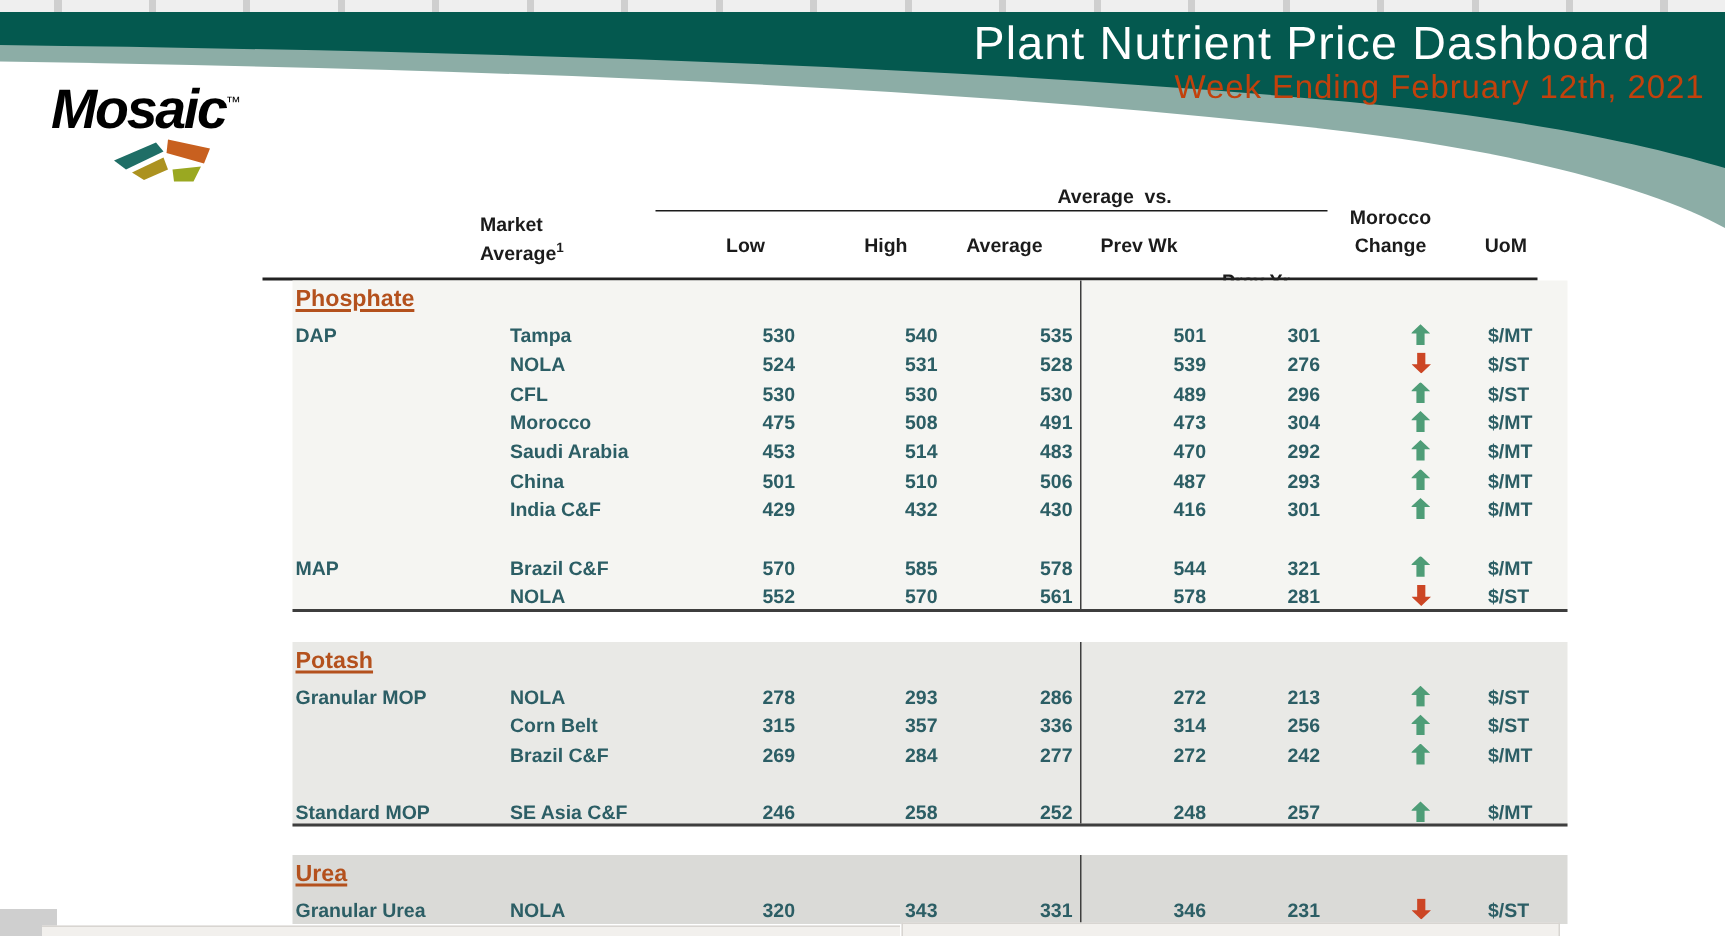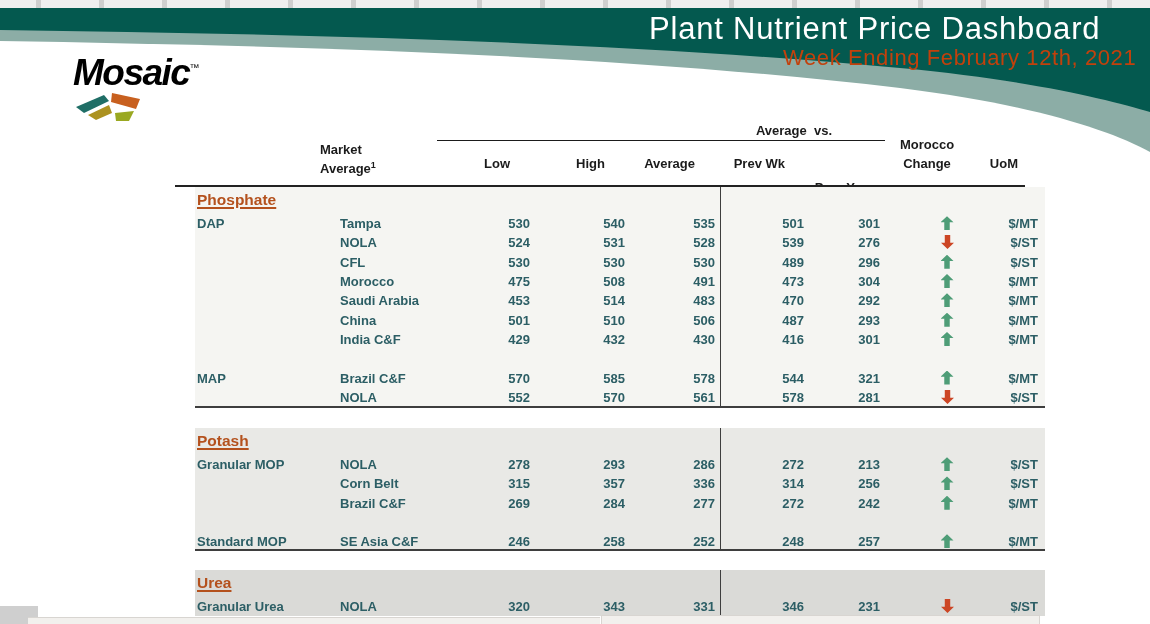--- a/index.html
+++ b/index.html
@@ -13,21 +13,21 @@
 
   
   .banner-svg{position:absolute;top:8px;left:0;}
   .banner-title{position:absolute;left:649px;top:11px;font-size:31px;letter-spacing:.8px;
     color:#fff;white-space:nowrap;z-index:4;}
   .banner-subtitle{position:absolute;left:783px;top:45px;font-size:22px;letter-spacing:.6px;
     color:#c2410c;white-space:nowrap;z-index:4;}
 
   
   .logo{position:absolute;left:34px;top:54px;width:170px;height:62px;z-index:4;}
-  .logo-text{font-size:37px;font-weight:800;font-style:italic;letter-spacing:-1.5px;color:#000;line-height:1;margin-left:39px;}
+  .logo-text{font-size:37px;font-weight:800;font-style:italic;letter-spacing:-1.5px;color:#000;line-height:1;}
   .logo-tm{font-size:10px;font-weight:400;font-style:normal;vertical-align:14px;letter-spacing:0;}
   .logo-leaf{position:absolute;left:40px;top:36px;}
 
   
   .hdr{position:absolute;font-size:13px;font-weight:bold;color:#1b1b1b;white-space:nowrap;}
   .group-underline{position:absolute;left:437px;top:140px;width:448px;border-top:1.5px solid #1b1b1b;}
   .header-rule{position:absolute;left:175px;top:185px;width:850px;border-top:2px solid #222;}
   sup{font-size:9px;}
 
   
@@ -41,21 +41,21 @@
 
   .row{display:grid;grid-template-columns:140px 125px 75px 95px 90px 87px 95px 90px 53px;
     height:19.3px;align-items:center;font-size:13px;font-weight:bold;color:var(--c-text);}
   .cell{white-space:nowrap;overflow:visible;}
   .c-product{padding-left:2px;}
   .c-market{padding-left:5px;}
   .c-num{text-align:right;padding-right:5px;}
   .c-pw{text-align:right;padding-right:3px;}
   .c-py{text-align:right;padding-right:22px;}
   .c-change{text-align:center;}
-  .c-uom{text-align:right;padding-right:7px;}
+  .c-uom{text-align:left;padding-right:7px;}
   .arrow{display:inline-block;width:13px;height:14px;vertical-align:-2px;
     clip-path:polygon(50% 0,100% 44%,71% 44%,71% 100%,29% 100%,29% 44%,0 44%);}
   .arrow.up{background:var(--c-up);}
   .arrow.down{background:var(--c-down);transform:rotate(180deg);}
 
   
   .corner-block{position:absolute;left:0;top:606px;width:38px;height:18px;background:#cfcfcf;z-index:6;}
   .strip-a{position:absolute;left:28px;top:617px;width:572px;height:7px;background:#f2f0ed;
     border-top:1px solid #d8d5d1;z-index:6;}
   .strip-b{position:absolute;left:601px;top:615px;width:439px;height:9px;background:#f2f0ed;
@@ -80,21 +80,21 @@
   <div class="logo">
     <span class="logo-text"><span>Mosaic</span><span class="logo-tm">™</span></span>
     <svg class="logo-leaf" width="78" height="32" viewBox="0 0 78 32">
       <polygon points="2,17 30,5 35,11 10,23" fill="#1f6e66"></polygon>
       <polygon points="38,3 66,9 62,19 37,12" fill="#c8601f"></polygon>
       <polygon points="14,25 35,15 38,23 22,30" fill="#ac9220"></polygon>
       <polygon points="41,23 60,21 55,31 42,31" fill="#9aa821"></polygon>
     </svg>
   </div>
 
-  <div class="hdr" style="left:705px;top:123px;width:178px;text-align:center;">Average&nbsp; vs.</div>
+  <div class="hdr" style="left:705px;top:123px;width:178px;text-align:left;">Average&nbsp; vs.</div>
   <div class="group-underline"></div>
 
   <div class="hdr" style="left:320px;top:142px;">Market</div>
   <div class="hdr" style="left:320px;top:160px;">
     <span>Average</span><sup>1</sup>
   </div>
 
   <div class="hdr" style="left:440px;top:156px;width:70px;text-align:right;">Low</div>
   <div class="hdr" style="left:515px;top:156px;width:90px;text-align:right;">High</div>
   <div class="hdr" style="left:610px;top:156px;width:85px;text-align:right;">Average</div>

